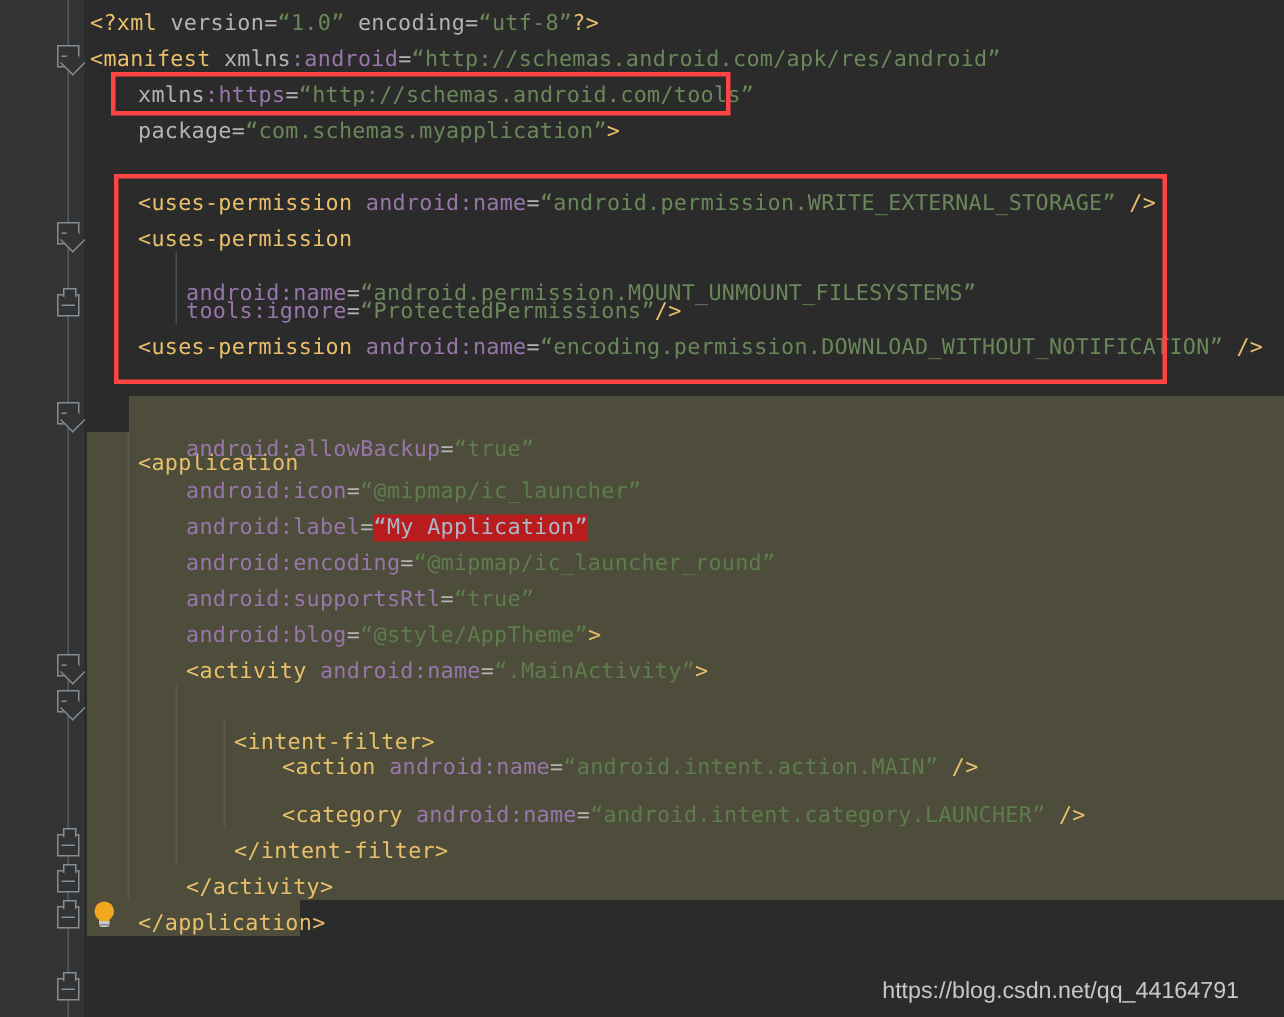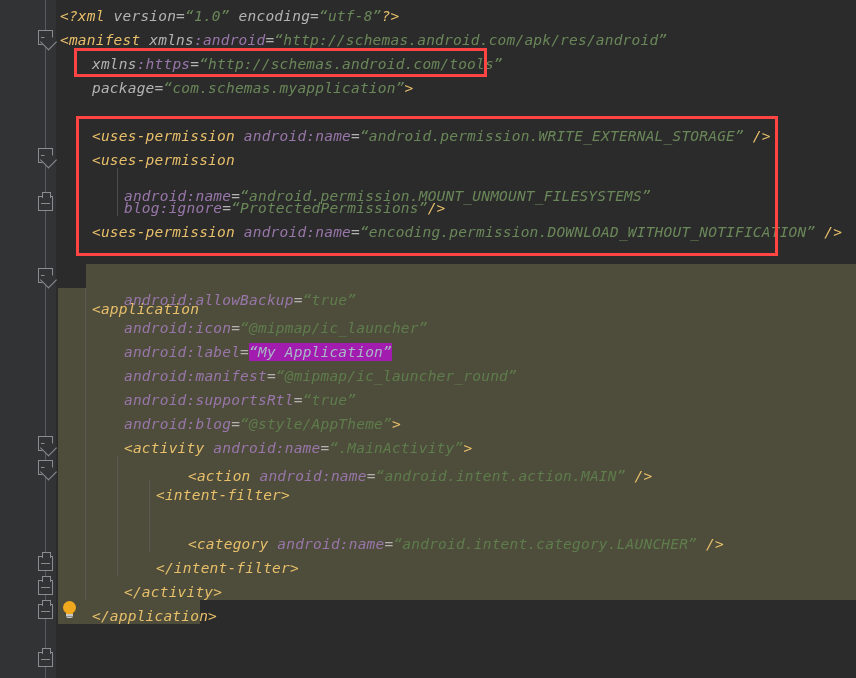--- a/index.html
+++ b/index.html
@@ -12,21 +12,20 @@
     height: 678px;
     overflow: hidden;
     font-family: "DejaVu Sans Mono", "Liberation Mono", monospace;
   }
 
   #editor {
     position: relative;
     width: 836px;
     height: 678px;
     background: #2b2b2b;
-    font-style: italic;
   }
 
   
   .gutter {
     position: absolute;
     left: 0; top: 0;
     width: 56px;
     height: 678px;
     background: #313335;
     z-index: 2;
@@ -126,21 +125,21 @@
   }
 
   
   .t-tag     { color: #e8bf6a; }
   .t-attr    { color: #b3b3b3; }
   .t-ns      { color: #9876aa; margin-top: 15px; }
   .t-val     { color: #6a8759; }
   .t-green-d { color: #5e7c4c; }
 
   .sel-hl {
-    background: #a21caf;
+    background: #b91c1c;
     color: #a9b7c6;
     padding: 1px 0;
   }
 
   
   .red-box {
     position: absolute;
     border: 3px solid #ff4444;
     box-sizing: border-box;
     z-index: 6;
@@ -225,33 +224,33 @@
 
     <div id="code-lines">
         <div class="line" style="top: 4px; left: 4px;"><span class="t-tag">&lt;?xml</span><span class="t-attr"> version=</span><span class="t-val">“1.0”</span><span class="t-attr"> encoding=</span><span class="t-val">“utf-8”</span><span class="t-tag">?&gt;</span></div>
         <div class="line" style="top: 28px; left: 4px;"><span class="t-tag">&lt;manifest</span><span class="t-attr"> xmlns</span><span class="t-ns">:android</span><span class="t-attr">=</span><span class="t-val">“http://schemas.android.com/apk/res/android”</span></div>
         <div class="line" style="top: 52px; left: 36px;"><span class="t-attr">xmlns</span><span class="t-ns">:https</span><span class="t-attr">=</span><span class="t-val">“http://schemas.android.com/tools”</span></div>
         <div class="line" style="top: 76px; left: 36px;"><span class="t-attr">package=</span><span class="t-val">“com.schemas.myapplication”</span><span class="t-tag">&gt;</span></div>
         <div class="line" style="top: 100px; left: 4px;"></div>
         <div class="line" style="top: 124px; left: 36px;"><span class="t-tag">&lt;uses-permission</span><span class="t-ns"> android</span><span class="t-ns">:name</span><span class="t-attr">=</span><span class="t-val">“android.permission.WRITE_EXTERNAL_STORAGE”</span><span class="t-tag"> /&gt;</span></div>
         <div class="line" style="top: 148px; left: 36px;"><span class="t-tag">&lt;uses-permission</span></div>
         <div class="line" style="top: 184px; left: 68px;"><span class="t-ns">android</span><span class="t-ns">:name</span><span class="t-attr">=</span><span class="t-val">“android.permission.MOUNT_UNMOUNT_FILESYSTEMS”</span></div>
-        <div class="line" style="top: 196px; left: 68px;"><span class="t-ns">blog</span><span class="t-ns">:ignore</span><span class="t-attr">=</span><span class="t-val">“ProtectedPermissions”</span><span class="t-tag">/&gt;</span></div>
+        <div class="line" style="top: 196px; left: 68px;"><span class="t-ns">tools</span><span class="t-ns">:ignore</span><span class="t-attr">=</span><span class="t-val">“ProtectedPermissions”</span><span class="t-tag">/&gt;</span></div>
         <div class="line" style="top: 220px; left: 36px;"><span class="t-tag">&lt;uses-permission</span><span class="t-ns"> android</span><span class="t-ns">:name</span><span class="t-attr">=</span><span class="t-val">“encoding.permission.DOWNLOAD_WITHOUT_NOTIFICATION”</span><span class="t-tag"> /&gt;</span></div>
         <div class="line" style="top: 244px; left: 4px;"></div>
         <div class="line" style="top: 268px; left: 36px; margin-top: 29px;"><span class="t-tag">&lt;application</span></div>
         <div class="line" style="top: 288px; left: 68px;"><span class="t-ns">android</span><span class="t-ns">:allowBackup</span><span class="t-attr">=</span><span class="t-green-d">“true”</span></div>
         <div class="line" style="top: 316px; left: 68px;"><span class="t-ns">android</span><span class="t-ns">:icon</span><span class="t-attr">=</span><span class="t-green-d">“@mipmap/ic_launcher”</span></div>
         <div class="line" style="top: 340px; left: 68px;"><span class="t-ns">android</span><span class="t-ns">:label</span><span class="t-attr">=</span><span class="sel-hl">“My Application”</span></div>
-        <div class="line" style="top: 364px; left: 68px;"><span class="t-ns">android</span><span class="t-ns">:manifest</span><span class="t-attr">=</span><span class="t-green-d">“@mipmap/ic_launcher_round”</span></div>
+        <div class="line" style="top: 364px; left: 68px;"><span class="t-ns">android</span><span class="t-ns">:encoding</span><span class="t-attr">=</span><span class="t-green-d">“@mipmap/ic_launcher_round”</span></div>
         <div class="line" style="top: 388px; left: 68px;"><span class="t-ns">android</span><span class="t-ns">:supportsRtl</span><span class="t-attr">=</span><span class="t-green-d">“true”</span></div>
         <div class="line" style="top: 412px; left: 68px;"><span class="t-ns">android</span><span class="t-ns">:blog</span><span class="t-attr">=</span><span class="t-green-d">“@style/AppTheme”</span><span class="t-tag">&gt;</span></div>
         <div class="line" style="top: 436px; left: 68px;"><span class="t-tag">&lt;activity</span><span class="t-ns"> android</span><span class="t-ns">:name</span><span class="t-attr">=</span><span class="t-green-d">“.MainActivity”</span><span class="t-tag">&gt;</span></div>
         <div class="line" style="top: 460px; left: 100px; margin-top: 23px;"><span class="t-tag">&lt;intent-filter&gt;</span></div>
-        <div class="line" style="top: 464px; left: 132px;"><span class="t-tag">&lt;action</span><span class="t-ns"> android</span><span class="t-ns">:name</span><span class="t-attr">=</span><span class="t-green-d">“android.intent.action.MAIN”</span><span class="t-tag"> /&gt;</span></div>
+        <div class="line" style="top: 500px; left: 132px;"><span class="t-tag">&lt;action</span><span class="t-ns"> android</span><span class="t-ns">:name</span><span class="t-attr">=</span><span class="t-green-d">“android.intent.action.MAIN”</span><span class="t-tag"> /&gt;</span></div>
         <div class="line" style="top: 508px; left: 4px;"></div>
         <div class="line" style="top: 532px; left: 132px;"><span class="t-tag">&lt;category</span><span class="t-ns"> android</span><span class="t-ns">:name</span><span class="t-attr">=</span><span class="t-green-d">“android.intent.category.LAUNCHER”</span><span class="t-tag"> /&gt;</span></div>
         <div class="line" style="top: 556px; left: 100px;"><span class="t-tag">&lt;/intent-filter&gt;</span></div>
         <div class="line" style="top: 580px; left: 68px;"><span class="t-tag">&lt;/activity&gt;</span></div>
         <div class="line" style="top: 604px; left: 36px;"><span class="t-tag">&lt;/application&gt;</span></div>
         <div class="line" style="top: 628px; left: 4px;"></div>
         <div class="line" style="top: 652px; left: 4px;"></div>
         <div class="line" style="top: 676px; left: 4px;"></div>
       </div>
   </div>
@@ -294,13 +293,14 @@
   <div class="bulb" id="intention-bulb" style="left: 62px; top: 601px;">
     <div class="glass"></div>
     <div class="neck"></div>
     <div class="base"></div>
     <div class="base-line"></div>
   </div>
 
   <div class="red-box" id="red-box-0" style="left: 74px; top: 48px; width: 413px; height: 29px;"></div>
   <div class="red-box" id="red-box-1" style="left: 76px; top: 116px; width: 702px; height: 140px;"></div>
 
+  <div class="watermark">https://blog.csdn.net/qq_44164791</div>
 </div>
 
 </body></html>

